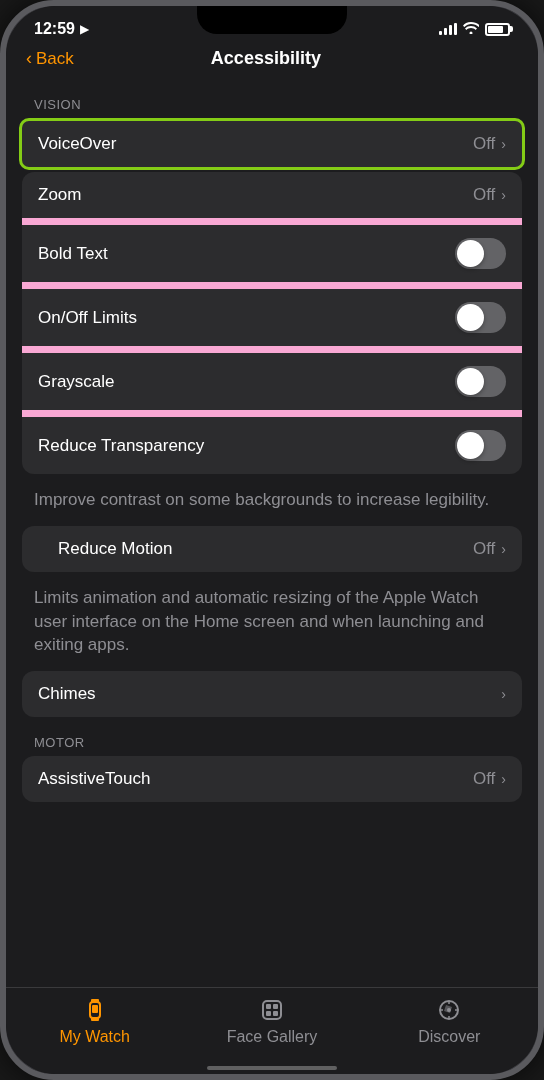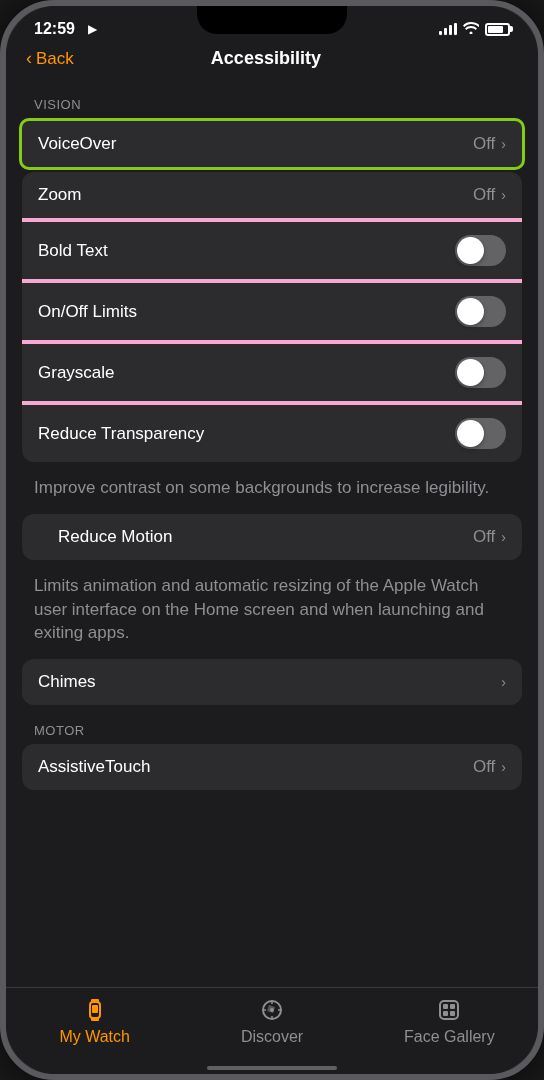--- a/index.html
+++ b/index.html
@@ -152,21 +152,21 @@
       background: #2c2c2e;
       border-radius: 12px;
       overflow: hidden;
       margin-bottom: 8px;
     }
 
     .settings-row {
       display: flex;
       align-items: center;
       padding: 13px 16px;
-      border-bottom: 4px solid #f9a8d4;
+      border-bottom: 7px solid #f9a8d4;
       position: relative;
       cursor: pointer;
     }
 
     .settings-row:last-child {
       border-bottom: none;
     }
 
     .row-label {
       flex: 1;
@@ -300,21 +300,21 @@
     }
   </style>
 </head>
 <body>
 
 <div class="phone-frame">
   <div class="notch"></div>
   <div class="phone-inner">
 
     <div class="status-bar">
-      <div style="display:flex;align-items:center;gap:13px;">
+      <div style="display:flex;align-items:center;gap:5px;">
         <span class="status-time">12:59</span>
         <span style="color:white;font-size:12px;">▶</span>
       </div>
       <div class="status-icons">
         <div class="signal-bars">
           <div class="signal-bar" style="height:4px;"></div>
           <div class="signal-bar" style="height:7px;"></div>
           <div class="signal-bar" style="height:10px;"></div>
           <div class="signal-bar" style="height:12px;"></div>
         </div>
@@ -417,47 +417,47 @@
       <div class="tab-item">
         <div class="tab-icon tab-icon-active">
           <svg width="26" height="26" viewBox="0 0 26 26" fill="#FF9500">
             <rect x="8" y="5" width="10" height="16" rx="3" fill="none" stroke="#FF9500" stroke-width="2"></rect>
             <rect x="10" y="8" width="6" height="8" rx="1"></rect>
             <rect x="9" y="2" width="8" height="4" rx="1"></rect>
             <rect x="9" y="20" width="8" height="4" rx="1"></rect>
           </svg>
         </div>
         <span class="tab-label tab-label-active">My Watch</span>
+      </div>
+      <div class="tab-item">
+        <div class="tab-icon">
+          <svg width="26" height="26" viewBox="0 0 26 26" fill="none">
+            <rect x="4" y="4" width="18" height="18" rx="4" fill="none" stroke="#8e8e93" stroke-width="2"></rect>
+            <rect x="7" y="7" width="5" height="5" rx="1" fill="#8e8e93"></rect>
+            <rect x="14" y="7" width="5" height="5" rx="1" fill="#8e8e93"></rect>
+            <rect x="7" y="14" width="5" height="5" rx="1" fill="#8e8e93"></rect>
+            <rect x="14" y="14" width="5" height="5" rx="1" fill="#8e8e93"></rect>
+          </svg>
+        </div>
+        <span class="tab-label">Face Gallery</span>
       </div>
       <div class="tab-item">
         <div class="tab-icon">
           <svg width="26" height="26" viewBox="0 0 26 26" fill="none">
             <circle cx="13" cy="13" r="9" stroke="#8e8e93" stroke-width="2"></circle>
             <circle cx="13" cy="13" r="2" fill="#8e8e93"></circle>
             <line x1="13" y1="4" x2="13" y2="7" stroke="#8e8e93" stroke-width="1.5"></line>
             <line x1="13" y1="19" x2="13" y2="22" stroke="#8e8e93" stroke-width="1.5"></line>
             <line x1="4" y1="13" x2="7" y2="13" stroke="#8e8e93" stroke-width="1.5"></line>
             <line x1="19" y1="13" x2="22" y2="13" stroke="#8e8e93" stroke-width="1.5"></line>
             <polygon points="10,8 16,10 14,16 8,14" fill="#8e8e93" opacity="0.5"></polygon>
           </svg>
         </div>
         <span class="tab-label">Discover</span>
       </div>
-      <div class="tab-item">
-        <div class="tab-icon">
-          <svg width="26" height="26" viewBox="0 0 26 26" fill="none">
-            <rect x="4" y="4" width="18" height="18" rx="4" fill="none" stroke="#8e8e93" stroke-width="2"></rect>
-            <rect x="7" y="7" width="5" height="5" rx="1" fill="#8e8e93"></rect>
-            <rect x="14" y="7" width="5" height="5" rx="1" fill="#8e8e93"></rect>
-            <rect x="7" y="14" width="5" height="5" rx="1" fill="#8e8e93"></rect>
-            <rect x="14" y="14" width="5" height="5" rx="1" fill="#8e8e93"></rect>
-          </svg>
-        </div>
-        <span class="tab-label">Face Gallery</span>
-      </div>
     </div>
 
     <div class="home-indicator">
       <div class="home-bar"></div>
     </div>
 
   </div>
 </div>
 
 </body></html>

